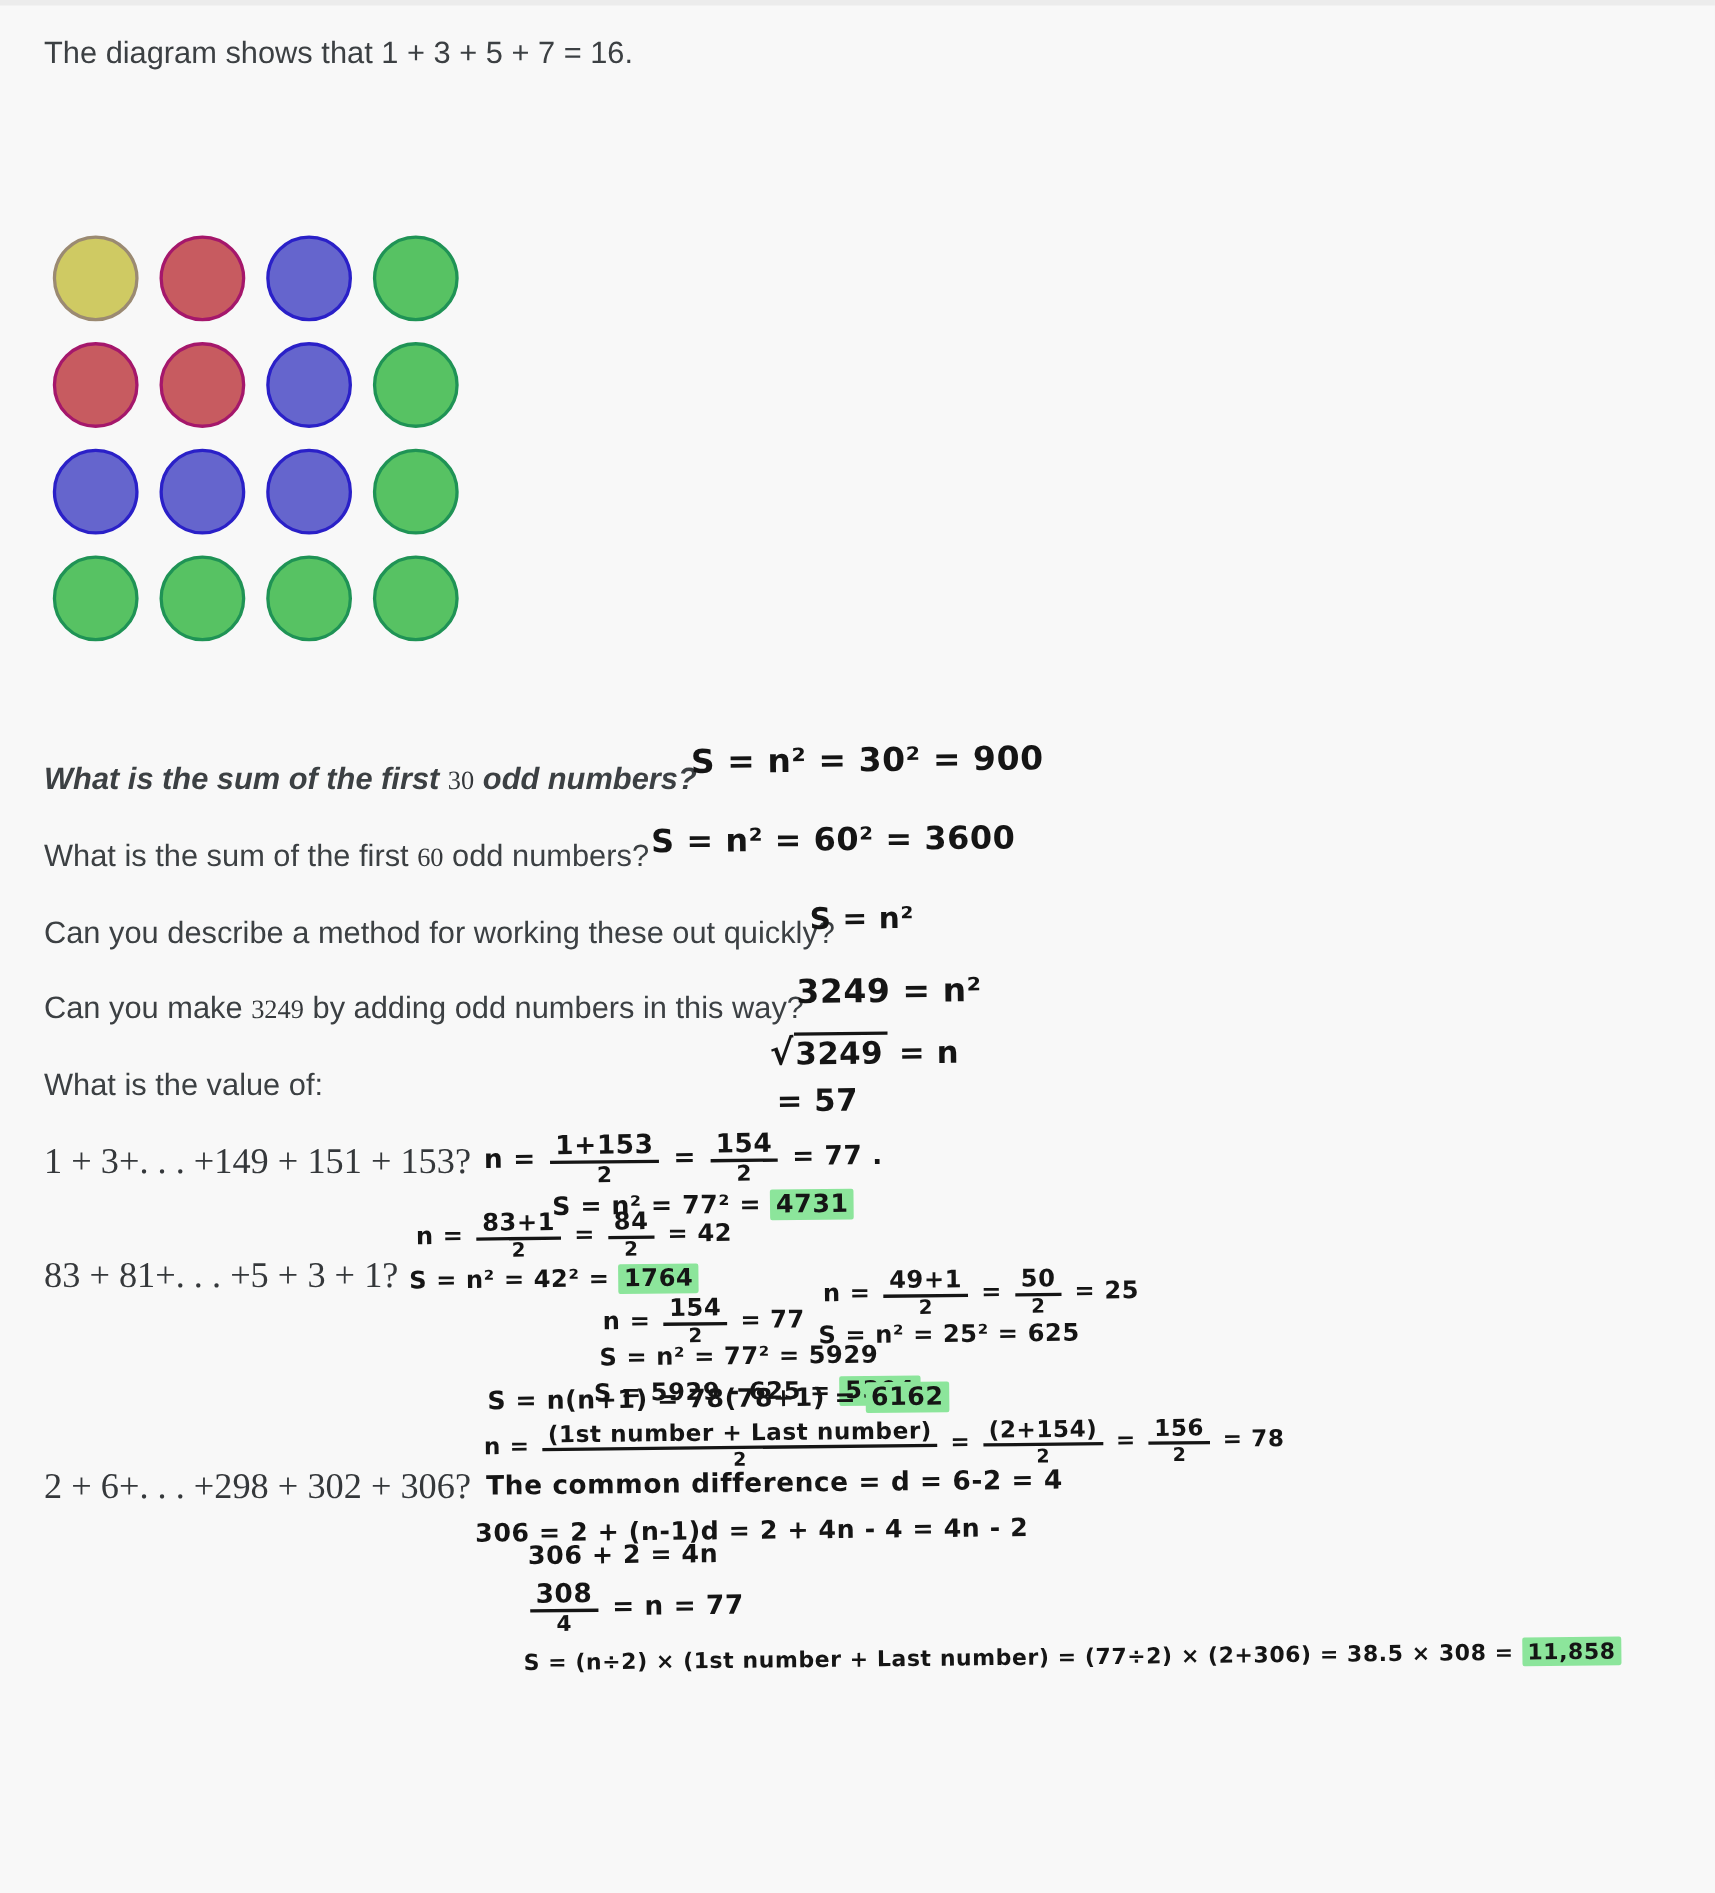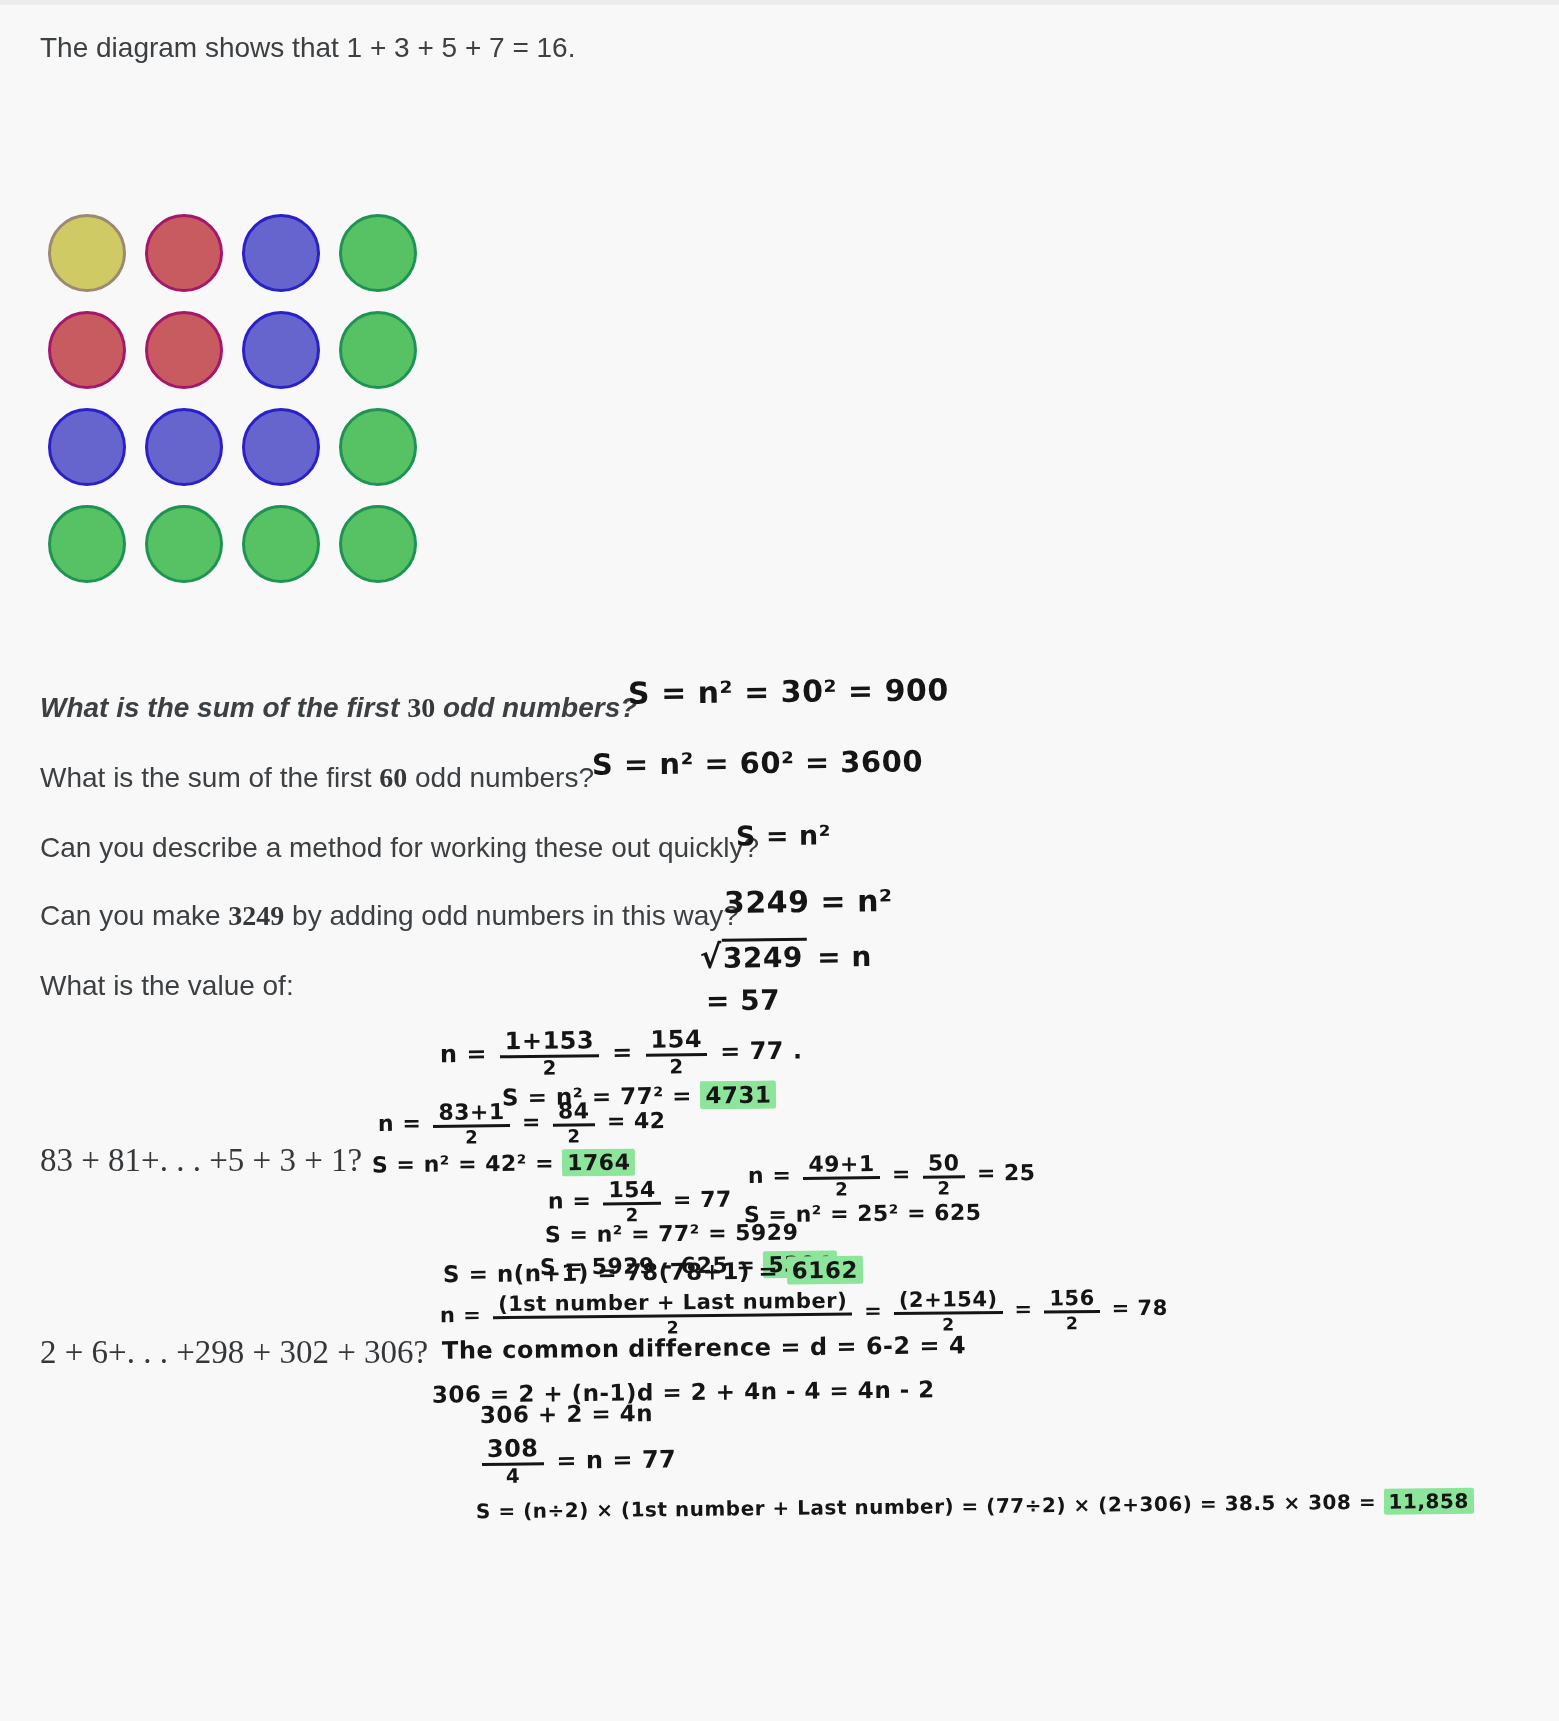--- a/index.html
+++ b/index.html
@@ -1,21 +1,21 @@
 <!DOCTYPE html>
 <html style="--hl: #8ce59b; --ink: #151515;"><head>
 <meta charset="utf-8">
 <style>
   html,body{margin:0;padding:0;background:#f1f1f1;}
   .page{position:relative;width:1559px;height:1721px;background:#f8f8f8;
         font-family:"Liberation Sans",sans-serif;color:#3c4043;overflow:hidden;}
   .top-strip{position:absolute;top:0;left:0;right:0;height:5px;background:#ececec;}
   .line{position:absolute;font-size:28px;white-space:nowrap;line-height:1.25;}
   .bi{font-weight:bold;font-style:italic;}
-  .serif{font-family:"Liberation Serif",serif;font-size:28px;font-weight:bold;font-style:normal;color:#35383b;}
+  .serif{font-family:"Liberation Serif",serif;font-size:24px;font-weight:normal;font-style:normal;color:#35383b;}
   .expr{position:absolute;font-family:"Liberation Serif",serif;font-size:33px;color:#35383b;white-space:nowrap;}
   .grid{position:absolute;display:grid;grid-template-columns:repeat(4,78px);gap:19px;}
   .dot{width:78px;height:78px;border-radius:50%;border:3px solid;box-sizing:border-box;}
   .hw{position:absolute;font-family:"DejaVu Sans",sans-serif;font-weight:700;color:var(--ink,#151515);
       white-space:nowrap;line-height:1.05;transform:rotate(-0.6deg);letter-spacing:0.5px;}
   .frac{display:inline-flex;flex-direction:column;align-items:center;vertical-align:middle;margin:0 4px;}
   .frac .num{border-bottom:3px solid var(--ink,#151515);padding:0 5px 1px;}
   .frac .den{font-size:0.82em;padding-top:1px;}
   .sqrt-sign{font-size:1.15em;}
   .sqrt-body{border-top:3px solid var(--ink,#151515);padding:0 4px 0 1px;}
@@ -63,20 +63,21 @@
 
   <div class="line" style="left:40px;top:898px">
     <span>Can you make </span><span class="serif">3249</span><span> by adding odd numbers in this way?</span>
   </div>
   <div class="hw" style="left:724px;top:886px;font-size:30px">3249 = n²</div>
   <div class="hw" style="left:700px;top:940px;font-size:28px"><span class="sqrt-sign">√</span><span class="sqrt-body">3249</span> = n</div>
   <div class="hw" style="left:706px;top:986px;font-size:28px">= 57</div>
 
   <div class="line" style="left:40px;top:968px">What is the value of:</div>
 
+  <div class="expr" style="left:40px;top:1038px">1 + 3+. . . +149 + 151 + 153?</div>
   <div class="hw" style="left:440px;top:1028px;font-size:24px">n = <span class="frac">
         <span class="num">1+153</span>
         <span class="den">2</span>
       </span> = <span class="frac">
         <span class="num">154</span>
         <span class="den">2</span>
       </span> = 77 .</div>
   <div class="hw" style="left:502px;top:1084px;font-size:23px">S = n² = 77² = <span class="hl">4731</span></div>
 
   <div class="expr" style="left:40px;top:1142px">83 + 81+. . . +5 + 3 + 1?</div>

